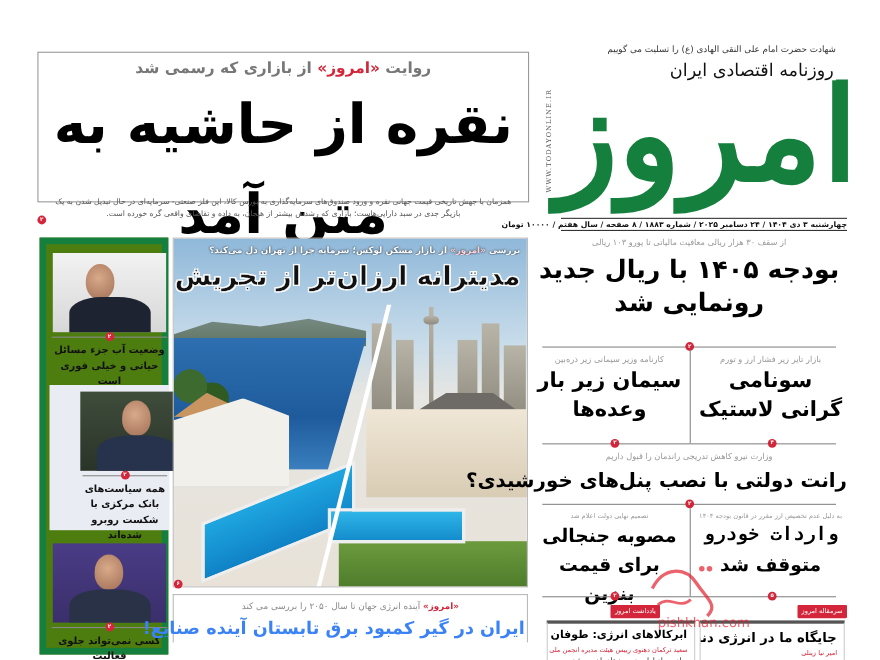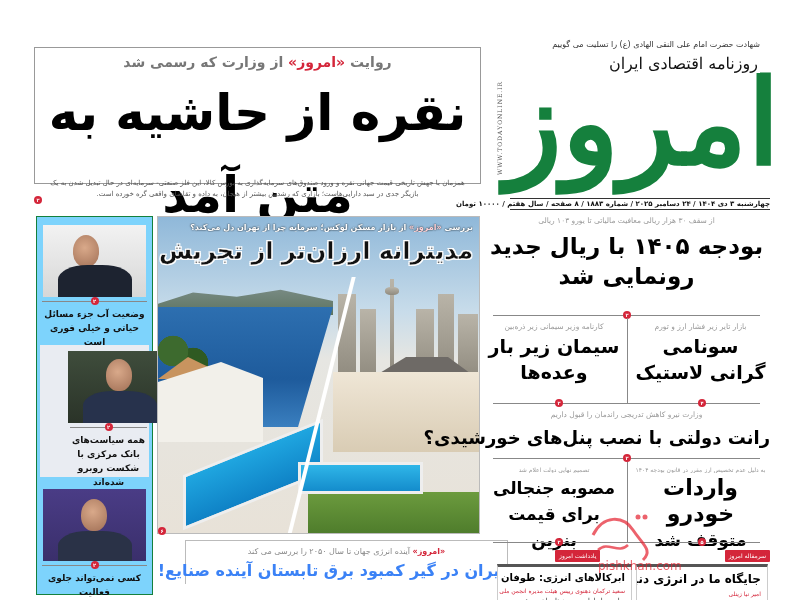--- a/index.html
+++ b/index.html
@@ -61,27 +61,27 @@
   .pool-l { position: absolute; left: 25px; top: 230px; width: 140px; height: 55px; background: linear-gradient(180deg, #1fa6e0, #0f82c6); transform: skewY(-22deg); border: 3px solid #eee; }
   .pool-r { position: absolute; left: 140px; top: 245px; width: 125px; height: 32px; background: linear-gradient(180deg, #2fb6e8, #148ccc); border: 3px solid #eee; }
   .lawn { position: absolute; left: 150px; top: 275px; width: 173px; height: 45px; background: linear-gradient(180deg, #6c9b3e, #4c7a2a); }
   .trees { position: absolute; left: 0; top: 110px; width: 50px; height: 60px; background: radial-gradient(circle at 30% 40%, #3d6a2e 0 30%, transparent 31%), radial-gradient(circle at 70% 60%, #2f5a22 0 30%, transparent 31%); }
   .feature-kicker { position: absolute; left: 6px; right: 6px; top: 6px; font-size: 8px; font-weight: bold; color: #fff; text-shadow: 0 0 2px #000; direction: rtl; text-align: right; white-space: nowrap; overflow: hidden; }
   .feature-kicker .hl { color: #ffd3d8; }
   .feature-title { position: absolute; left: 6px; right: 6px; top: 20px; font-size: 24px; font-weight: bold; color: #111; direction: rtl; text-align: right; white-space: nowrap; -webkit-text-stroke: 0.5px #fff; text-shadow: 1px 1px 0 #fff, -1px -1px 0 #fff, 1px -1px 0 #fff, -1px 1px 0 #fff; letter-spacing: -1px; }
   .feature-dot { position: absolute; left: 158px; top: 527px; }
 
   
-  .bottom-story { position: absolute; left: 157px; top: 540px; width: 323px; height: 44px; border: 1px solid #bbb; border-bottom: none; margin-left: 28px; }
+  .bottom-story { position: absolute; left: 157px; top: 540px; width: 323px; height: 44px; border: 1px solid #bbb; border-bottom: none; }
   .bs-kicker { position: absolute; left: 0; right: 0; top: 6px; text-align: center; font-size: 8px; color: #888; direction: rtl; white-space: nowrap; }
   .bs-kicker .hl { color: #d4263a; font-weight: bold; }
   .bs-title { position: absolute; left: 0; right: 2px; top: 20px; font-size: 16px; font-weight: bold; text-align: right; direction: rtl; white-space: nowrap; color: #3b82f6; letter-spacing: -1px; }
 
   
-  .lcol { position: absolute; left: 36px; top: 216px; width: 117px; height: 379px; border: 1px solid #15803d; background: #7dd3fc; }
+  .lcol { position: absolute; left: 36px; top: 216px; width: 117px; height: 379px; border: 6px solid #15803d; background: #4d7c0f; }
   .lcard { position: absolute; left: 3px; width: 109px; }
   .lphoto { width: 103px; height: 72px; margin: 0 auto; position: relative; overflow: hidden; }
   .lphoto .head { position: absolute; width: 26px; height: 32px; border-radius: 50% 50% 45% 45%; background: radial-gradient(circle at 45% 40%, #d9a98a, #a06f55); }
   .lphoto .suit { position: absolute; width: 74px; height: 36px; border-radius: 40% 40% 0 0; }
   .ldot-row { position: relative; height: 10px; }
   .ldot-row .line { position: absolute; left: 2px; right: 2px; top: 4px; height: 1px; background: #888; }
   .ldot-row .page-dot { position: absolute; left: 50%; margin-left: -4px; top: 0; }
   .lcaption { font-size: 9px; font-weight: bold; text-align: center; direction: rtl; line-height: 14px; color: #111; }
   .lbg { background: #e9ecf2; }
 </style>
@@ -93,21 +93,21 @@
   <div class="logo">امروز</div>
   <div class="subtitle rtl" style="top:24px; right:20px; background:#fff; padding:0 2px;">روزنامه اقتصادی ایران</div>
 </div>
 <div class="url-vert">WWW.TODAYONLINE.IR</div>
 <div class="dateline">چهارشنبه ۳ دی ۱۴۰۴ / ۲۴ دسامبر ۲۰۲۵ / شماره ۱۸۸۳ / ۸ صفحه / سال هفتم / ۱۰۰۰۰ تومان</div>
 
 <div class="main-box">
   <div class="kicker">
     <span>روایت</span>
     <span class="hl">«امروز»</span>
-    <span>از وزارت که رسمی شد</span>
+    <span>از بازاری که رسمی شد</span>
   </div>
   <div class="headline">نقره از حاشیه به متن آمد</div>
 </div>
 <div class="main-box-lead">همزمان با جهش تاریخی قیمت جهانی نقره و ورود صندوق‌های سرمایه‌گذاری به بورس کالا، این فلز صنعتی- سرمایه‌ای در حال تبدیل شدن به یک بازیگر جدی در سبد دارایی‌هاست؛ بازاری که رشدش بیشتر از هیجان، به داده و تقاضای واقعی گره خورده است.</div>
 <span class="page-dot main-dot">۲</span>
 
 <div class="lcol">
   <div class="lcard" style="top:8px;">
     <div class="lphoto" style="background:linear-gradient(180deg,#f2f2f2,#d7d7d7);">
       <div class="head" style="left:30px; top:10px;"></div>
@@ -210,21 +210,21 @@
   <div style="position:absolute; left:0; right:0; top:198px;">
     <div class="rsmall">وزارت نیرو کاهش تدریجی راندمان را قبول داریم</div>
     <div class="rhead-big" style="font-size:18px; margin-top:4px; white-space:nowrap;">رانت دولتی با نصب پنل‌های خورشیدی؟</div>
   </div>
   <div class="hrule" style="left:10px; right:10px; top:246px;"></div>
   <span class="page-dot rdot" style="left:140px; top:242px;">۲</span>
 
   <div class="vrule" style="left:144px; top:250px; height:80px;"></div>
   <div class="sub" style="left:148px; right:0; top:254px;">
     <div class="rsmall" style="font-size:6px;">به دلیل عدم تخصیص ارز مقرر در قانون بودجه ۱۴۰۴</div>
-    <div class="stitle" style="font-size:22px;">واردات خودرو</div>
+    <div class="stitle" style="font-size:17px;font-family:Liberation Mono, monospace;">واردات خودرو</div>
     <div class="stitle" style="font-size:17px;">متوقف شد</div>
   </div>
   <div class="sub" style="left:0; width:142px; top:254px;">
     <div class="rsmall" style="font-size:6px;">تصمیم نهایی دولت اعلام شد</div>
     <div class="stitle" style="font-size:17px;">مصوبه جنجالی</div>
     <div class="stitle" style="font-size:17px;">برای قیمت بنزین</div>
   </div>
   <div class="hrule" style="left:10px; right:10px; top:330px;"></div>
   <span class="page-dot rdot" style="left:72px; top:326px;">۲</span>
   <span class="page-dot rdot" style="left:215px; top:326px;">۵</span>

